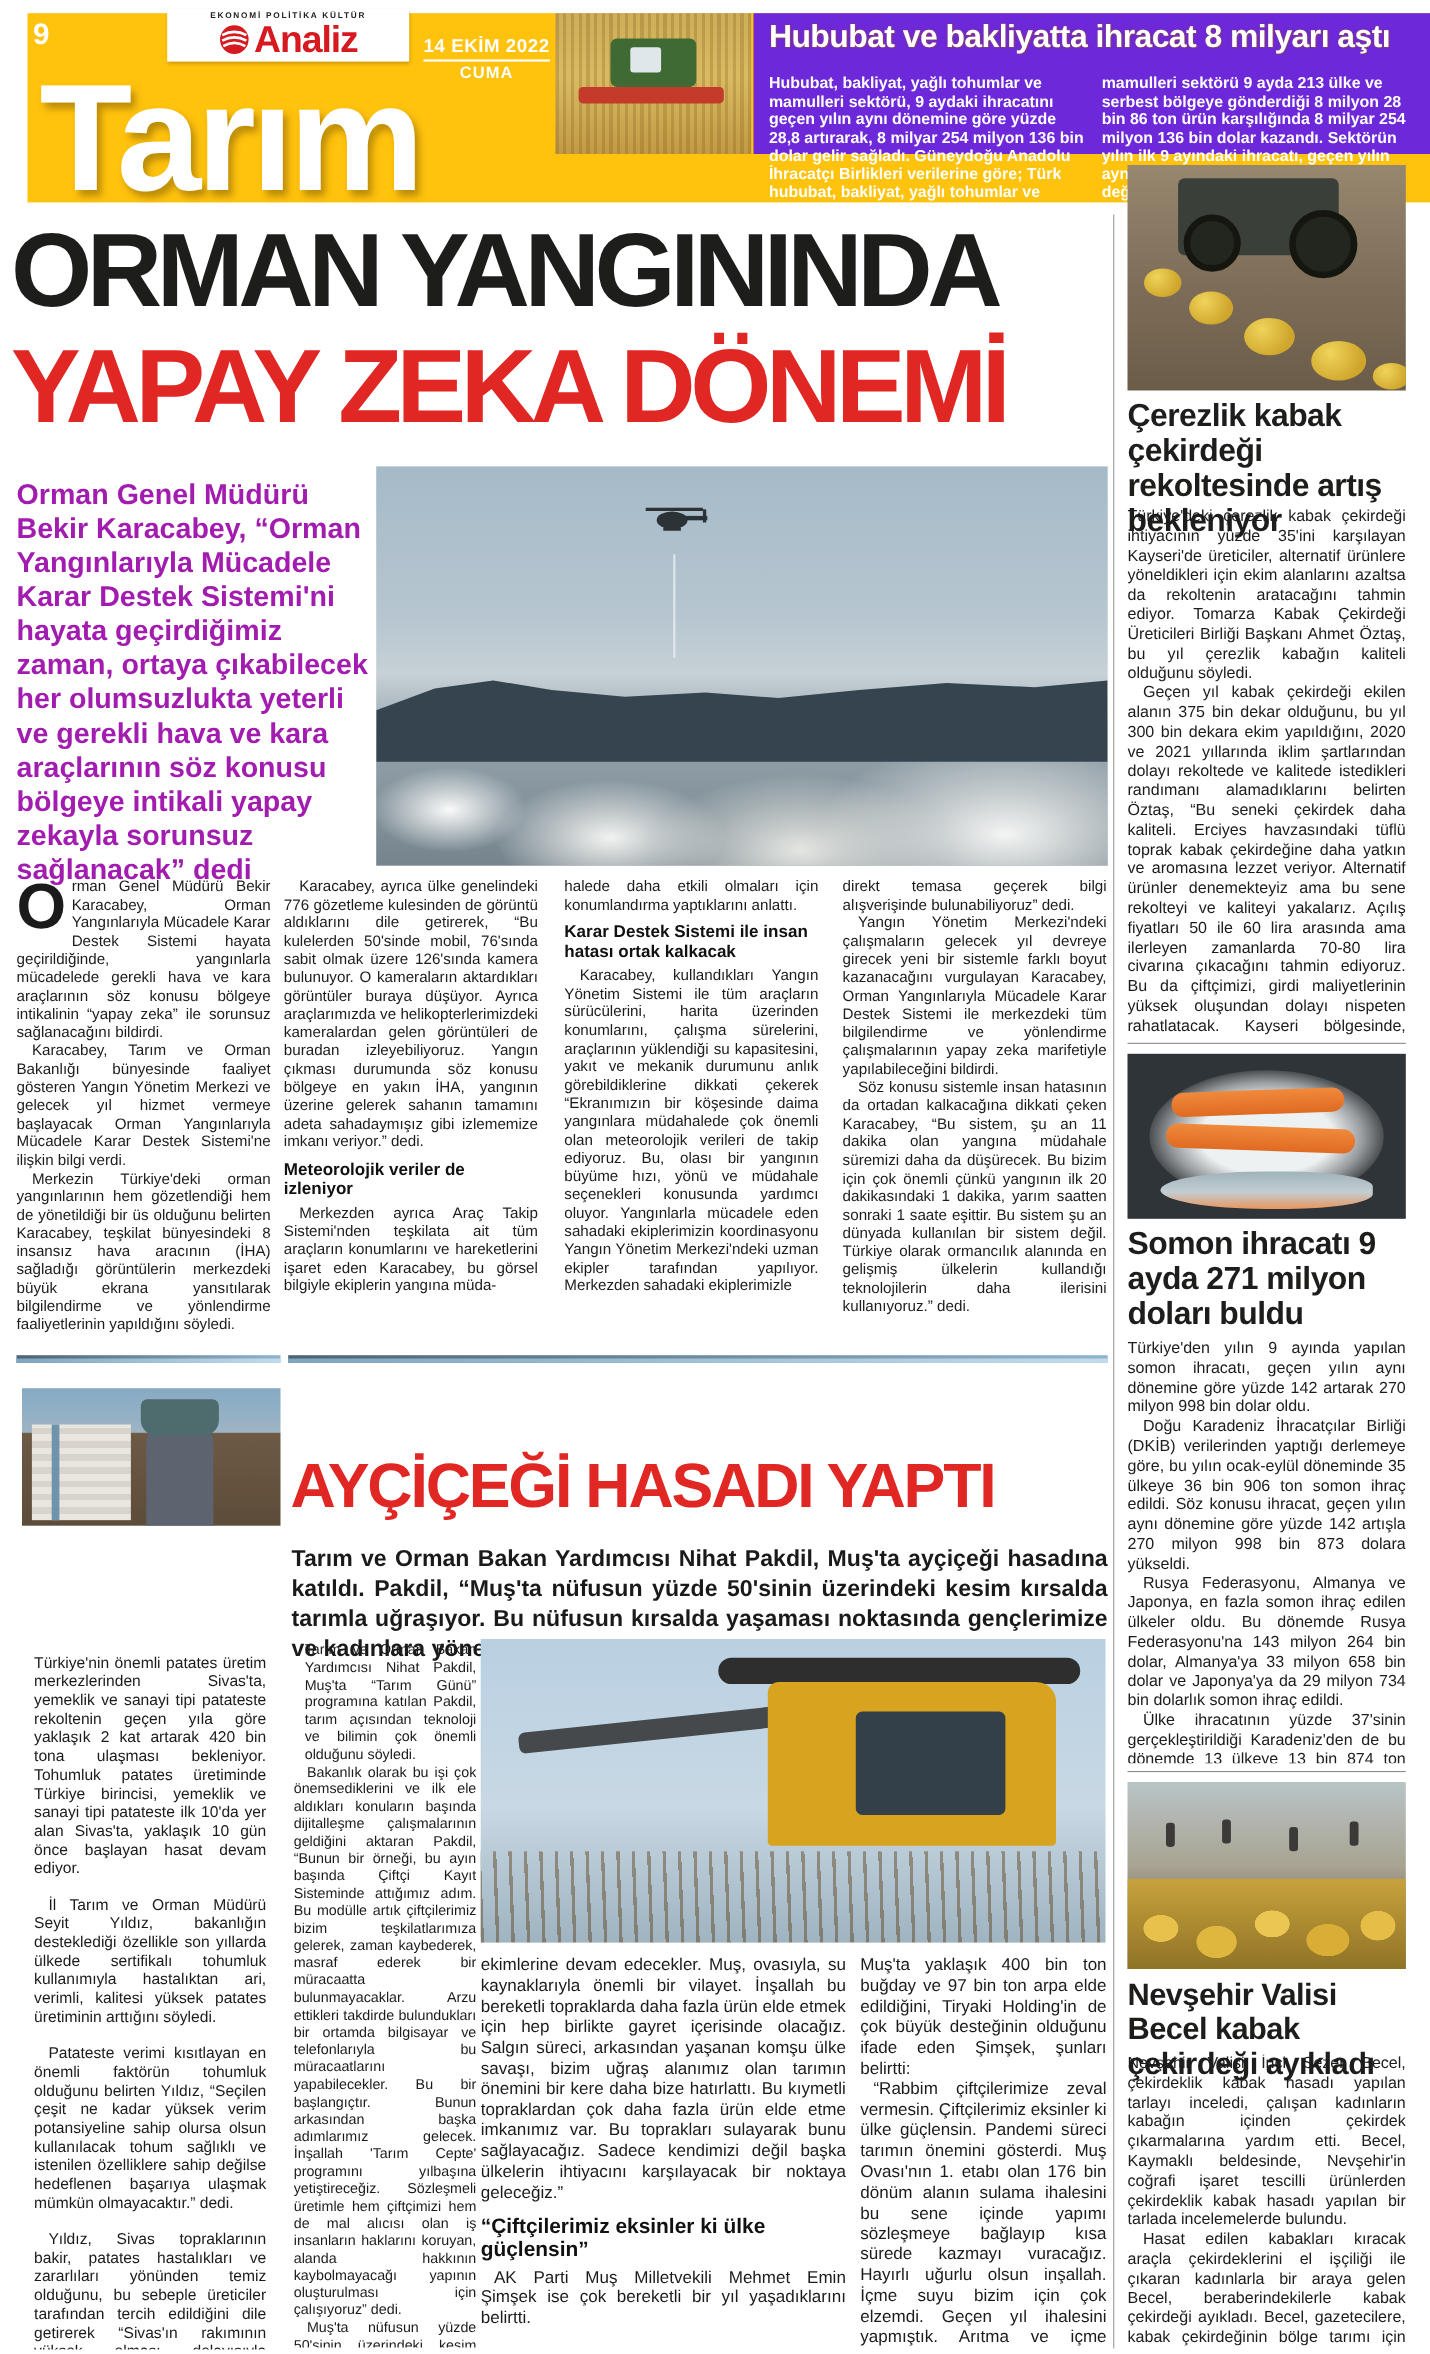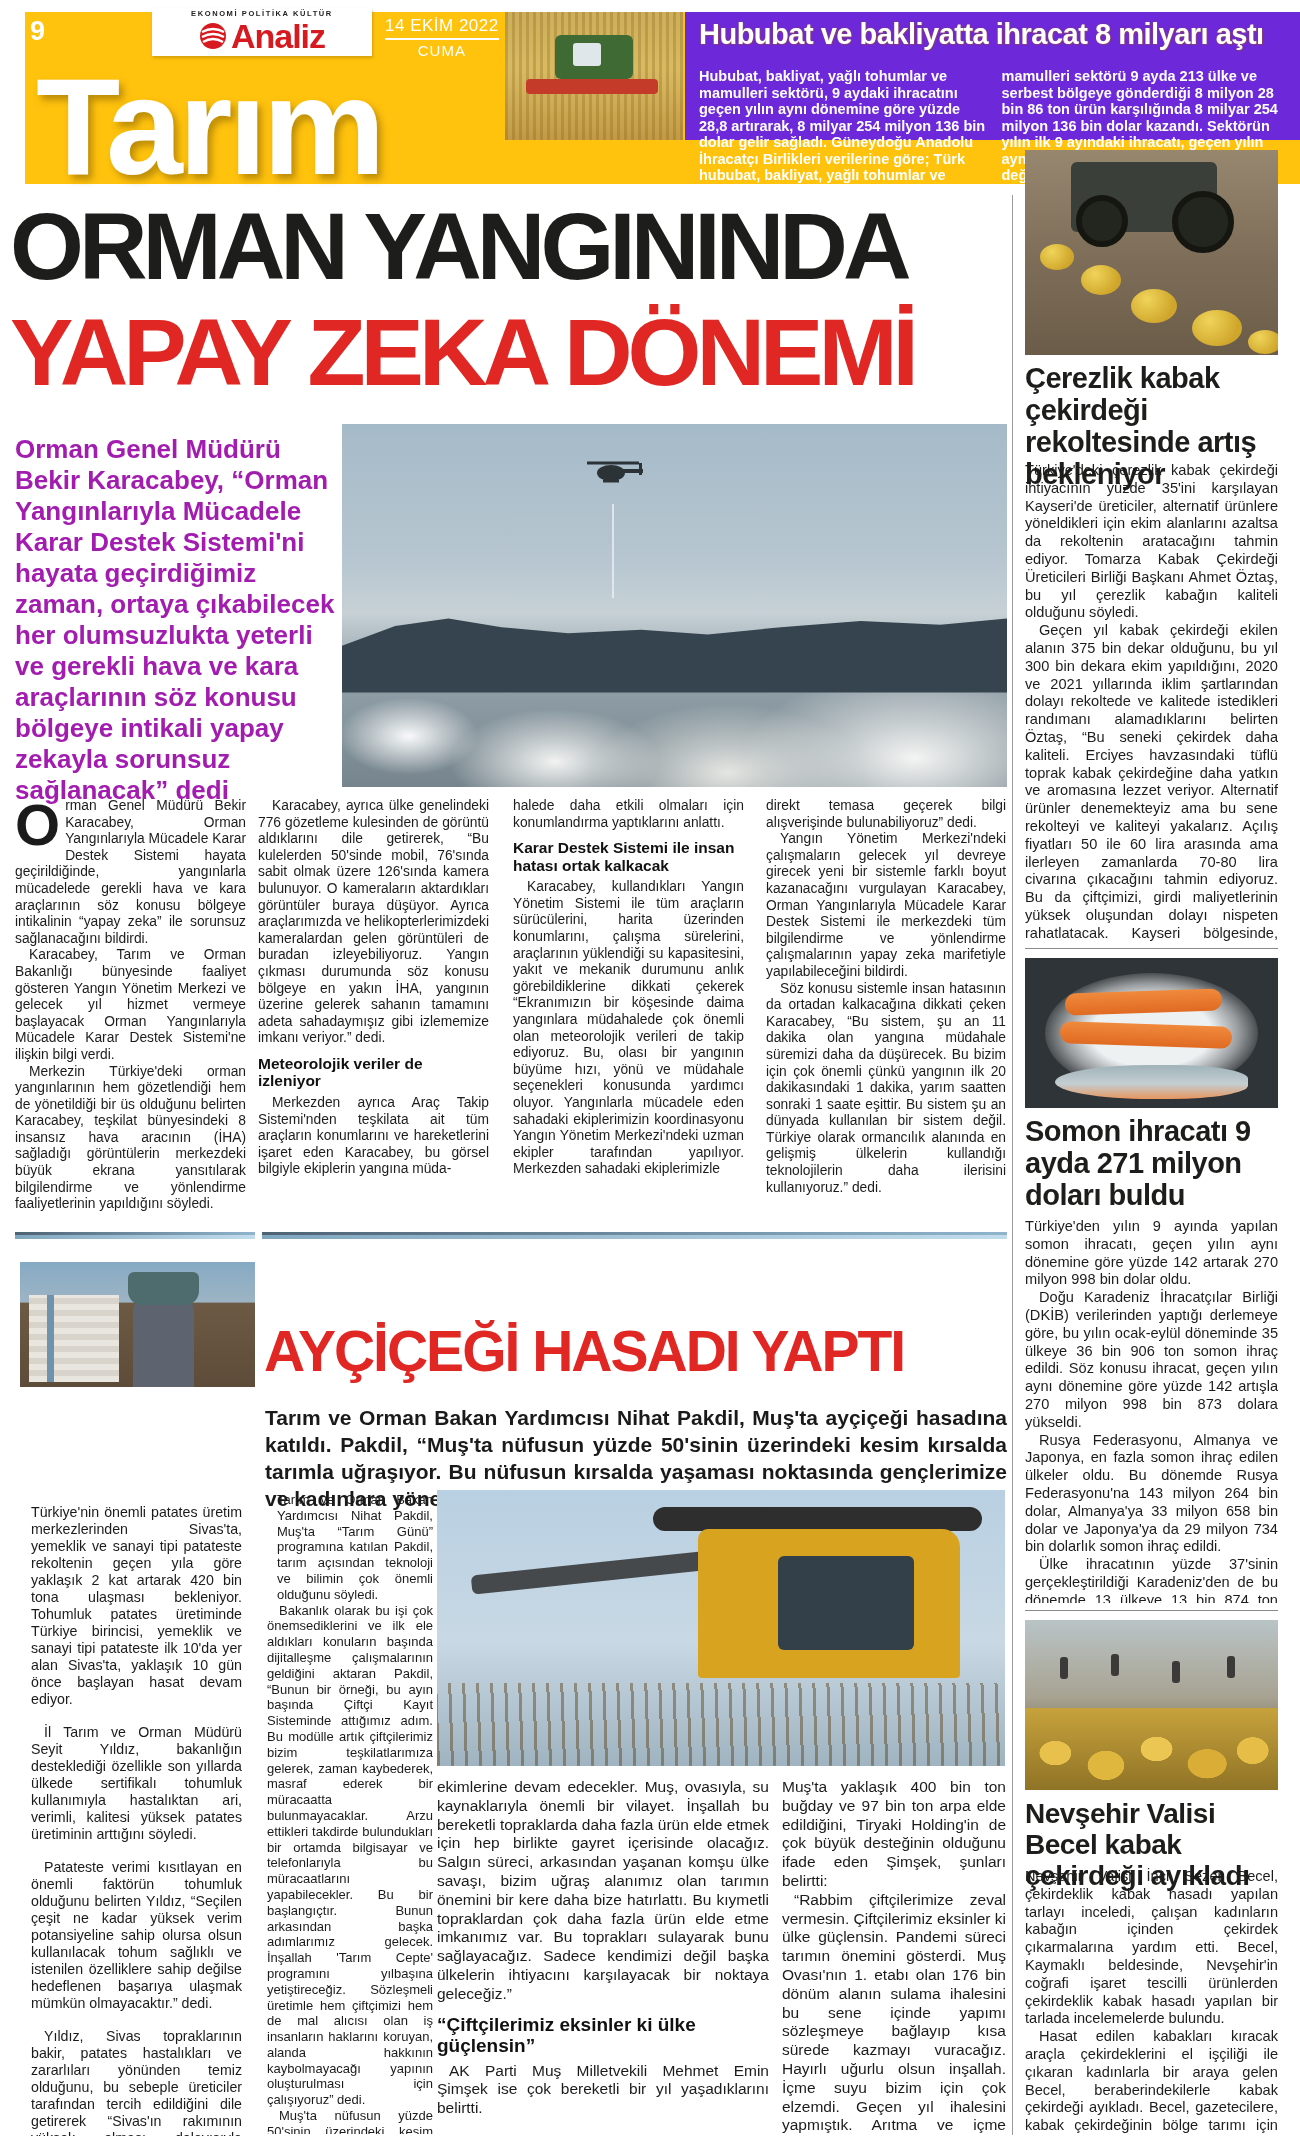--- a/index.html
+++ b/index.html
@@ -8,21 +8,21 @@
 
   
   .masthead{left:25px;top:12px;width:1275px;height:172px;background:#FFC20D;}
   .page-num{left:30px;top:16px;font-size:27px;font-weight:bold;color:#ffffff;}
   .tarim{left:36px;top:41px;font-size:138px;font-weight:bold;color:#ffffff;letter-spacing:-4px;line-height:1;
          text-shadow:4px 5px 7px rgba(130,95,5,.55);margin-top:16px;}
   .logo-box{left:152px;top:8px;width:220px;height:48px;background:#ffffff;text-align:center;box-shadow:1px 2px 3px rgba(0,0,0,.18);}
   .logo-tag{font-size:7.5px;font-weight:bold;color:#222;letter-spacing:1.6px;line-height:9px;margin-top:1px;}
   .logo-row{display:flex;align-items:center;justify-content:center;gap:4px;}
   .logo-word{font-size:34px;font-weight:bold;color:#D71920;letter-spacing:-1px;line-height:36px;}
-  .date-box{left:385px;top:16px;text-align:center;color:#ffffff;font-weight:normal;}
+  .date-box{left:385px;top:32px;text-align:center;color:#ffffff;font-weight:bold;}
   .date-line1{font-size:17px;border-bottom:2px solid #ffffff;padding-bottom:2px;letter-spacing:.5px;}
   .date-line2{font-size:15px;margin-top:2px;letter-spacing:1px;}
   .photo{overflow:hidden;}
   .photo-wheat{left:505px;top:12px;width:178px;height:128px;
       background:repeating-linear-gradient(90deg,rgba(120,85,20,.25) 0 3px,rgba(0,0,0,0) 3px 7px),
                  linear-gradient(180deg,#cdae59 0%,#d9bb62 45%,#c29a45 100%);}
   .harv-body{position:absolute;left:28%;top:18%;width:44%;height:34%;background:#3f6a33;border-radius:6px;}
   .harv-cab{position:absolute;left:38%;top:24%;width:16%;height:18%;background:#dfe7ea;border-radius:3px;}
   .harv-reel{position:absolute;left:12%;top:52%;width:74%;height:12%;background:#c43b2a;border-radius:4px;}
 

